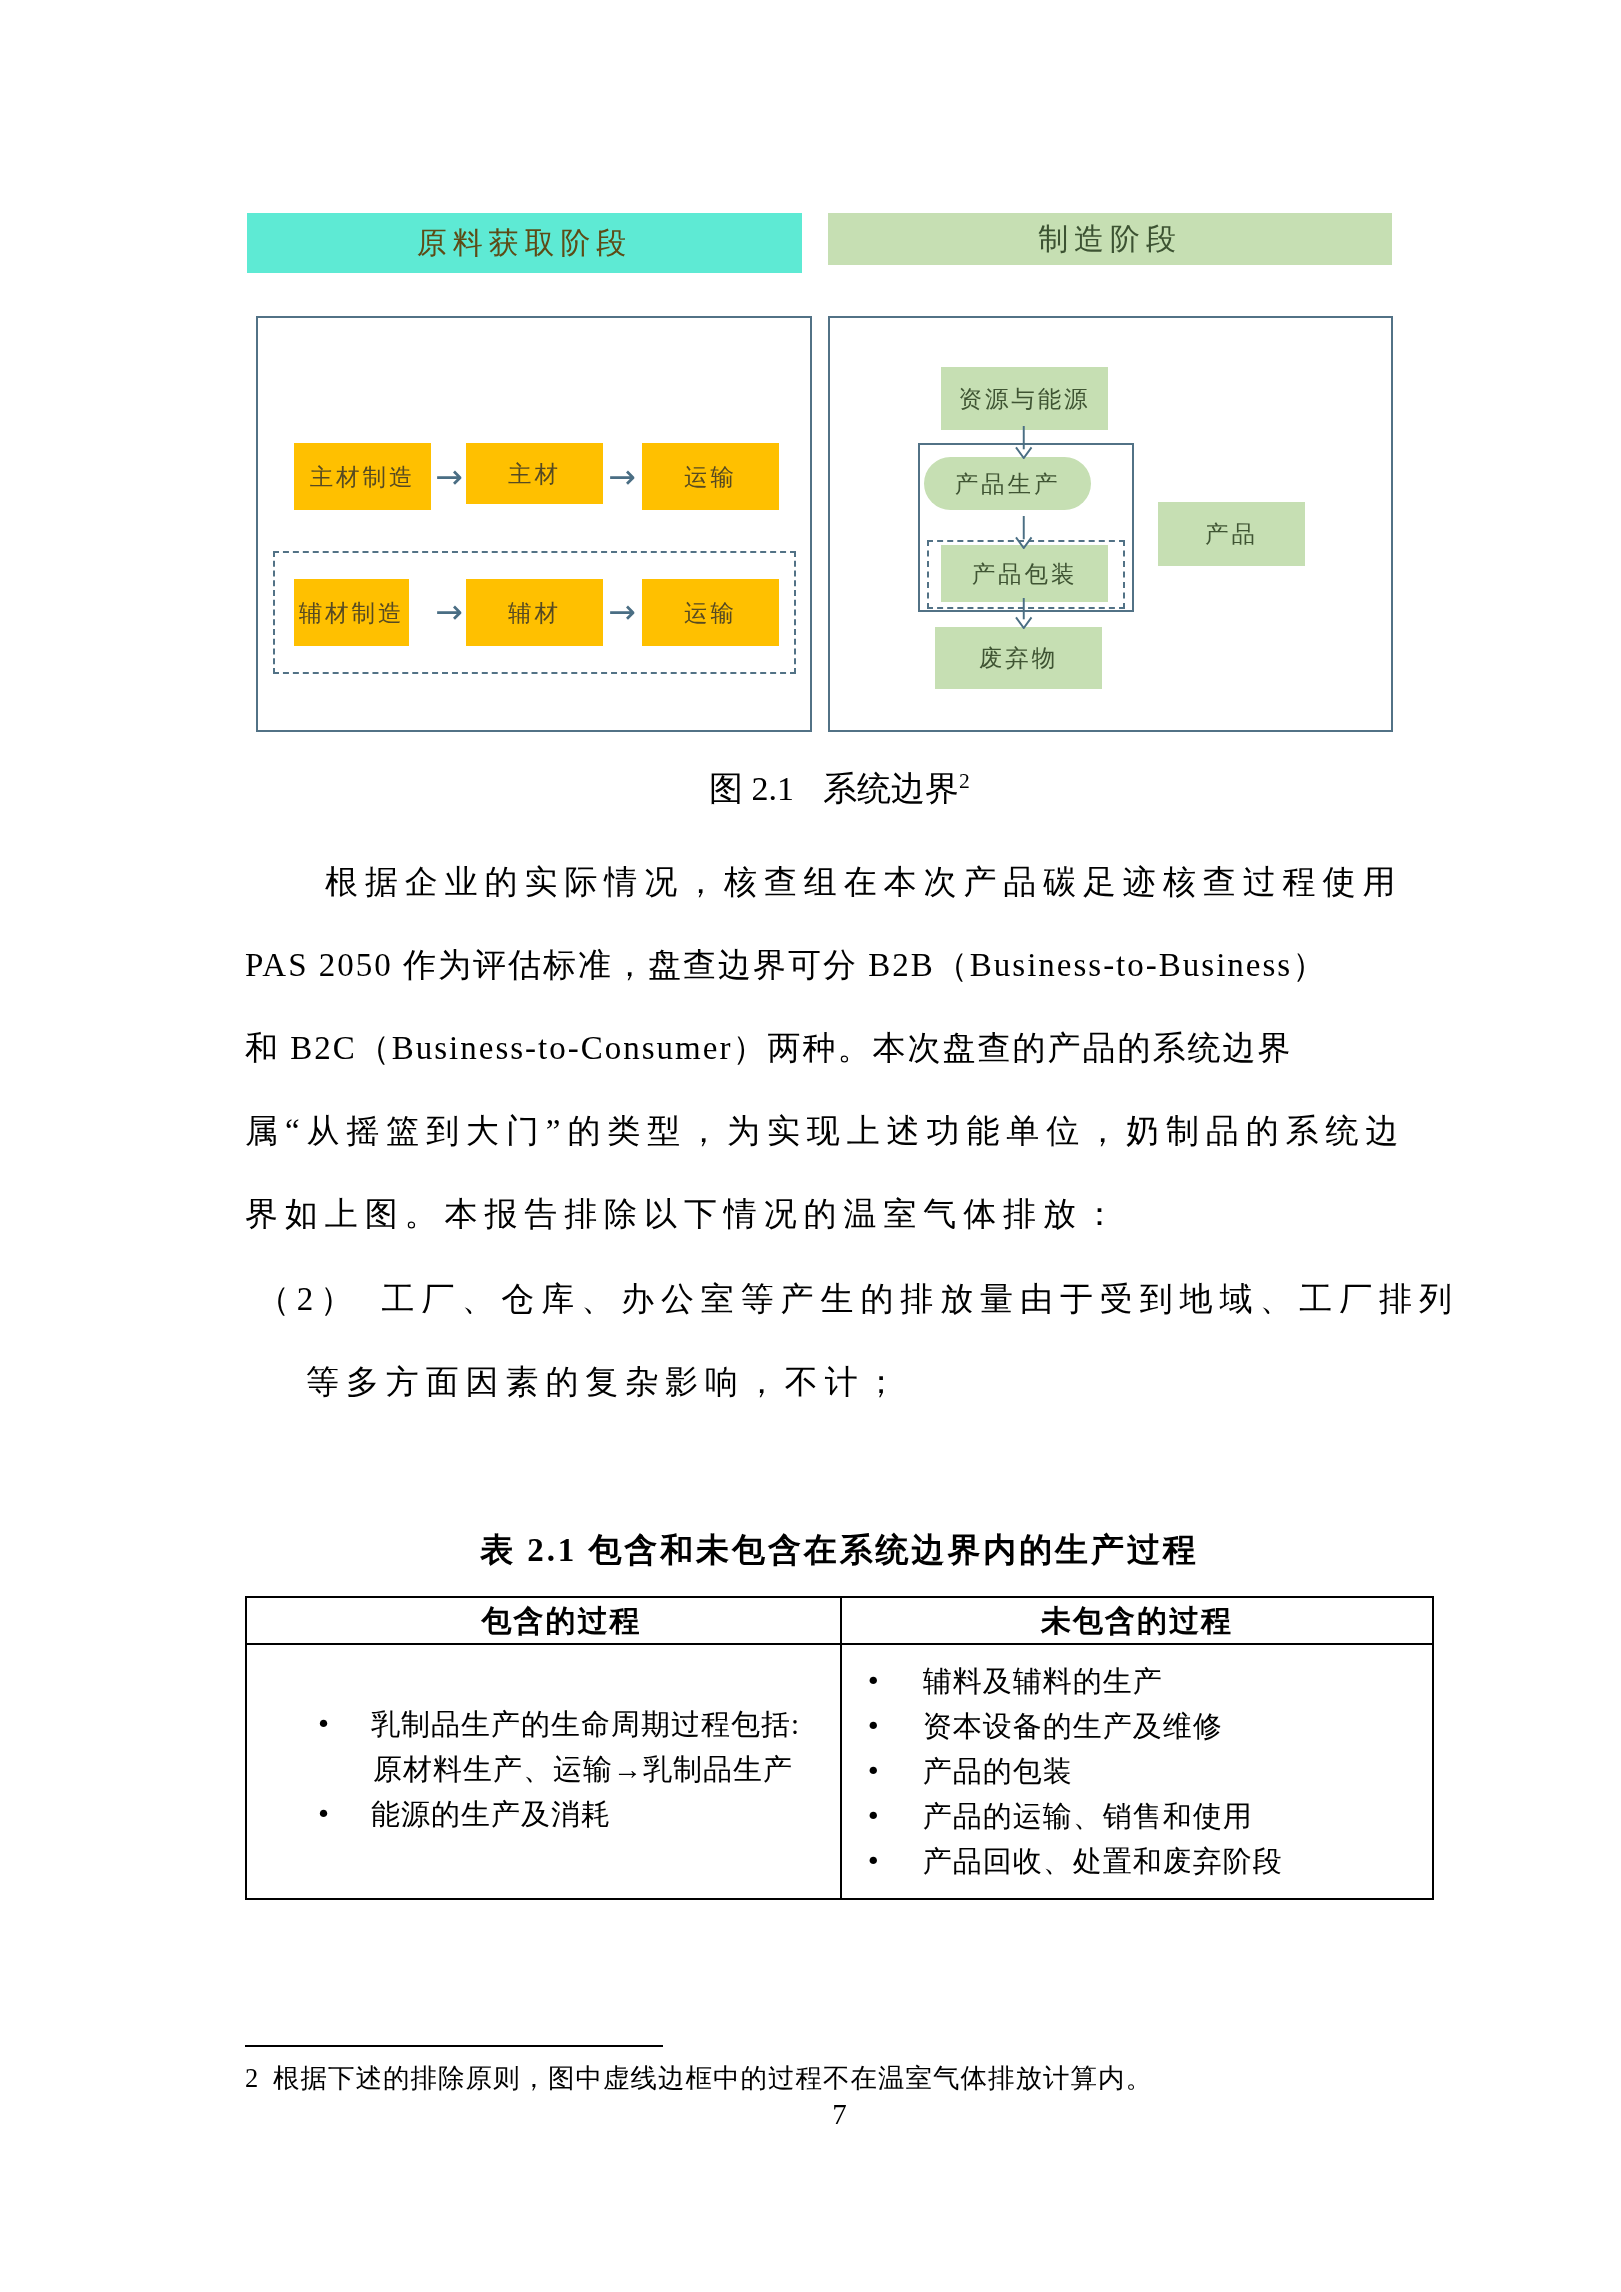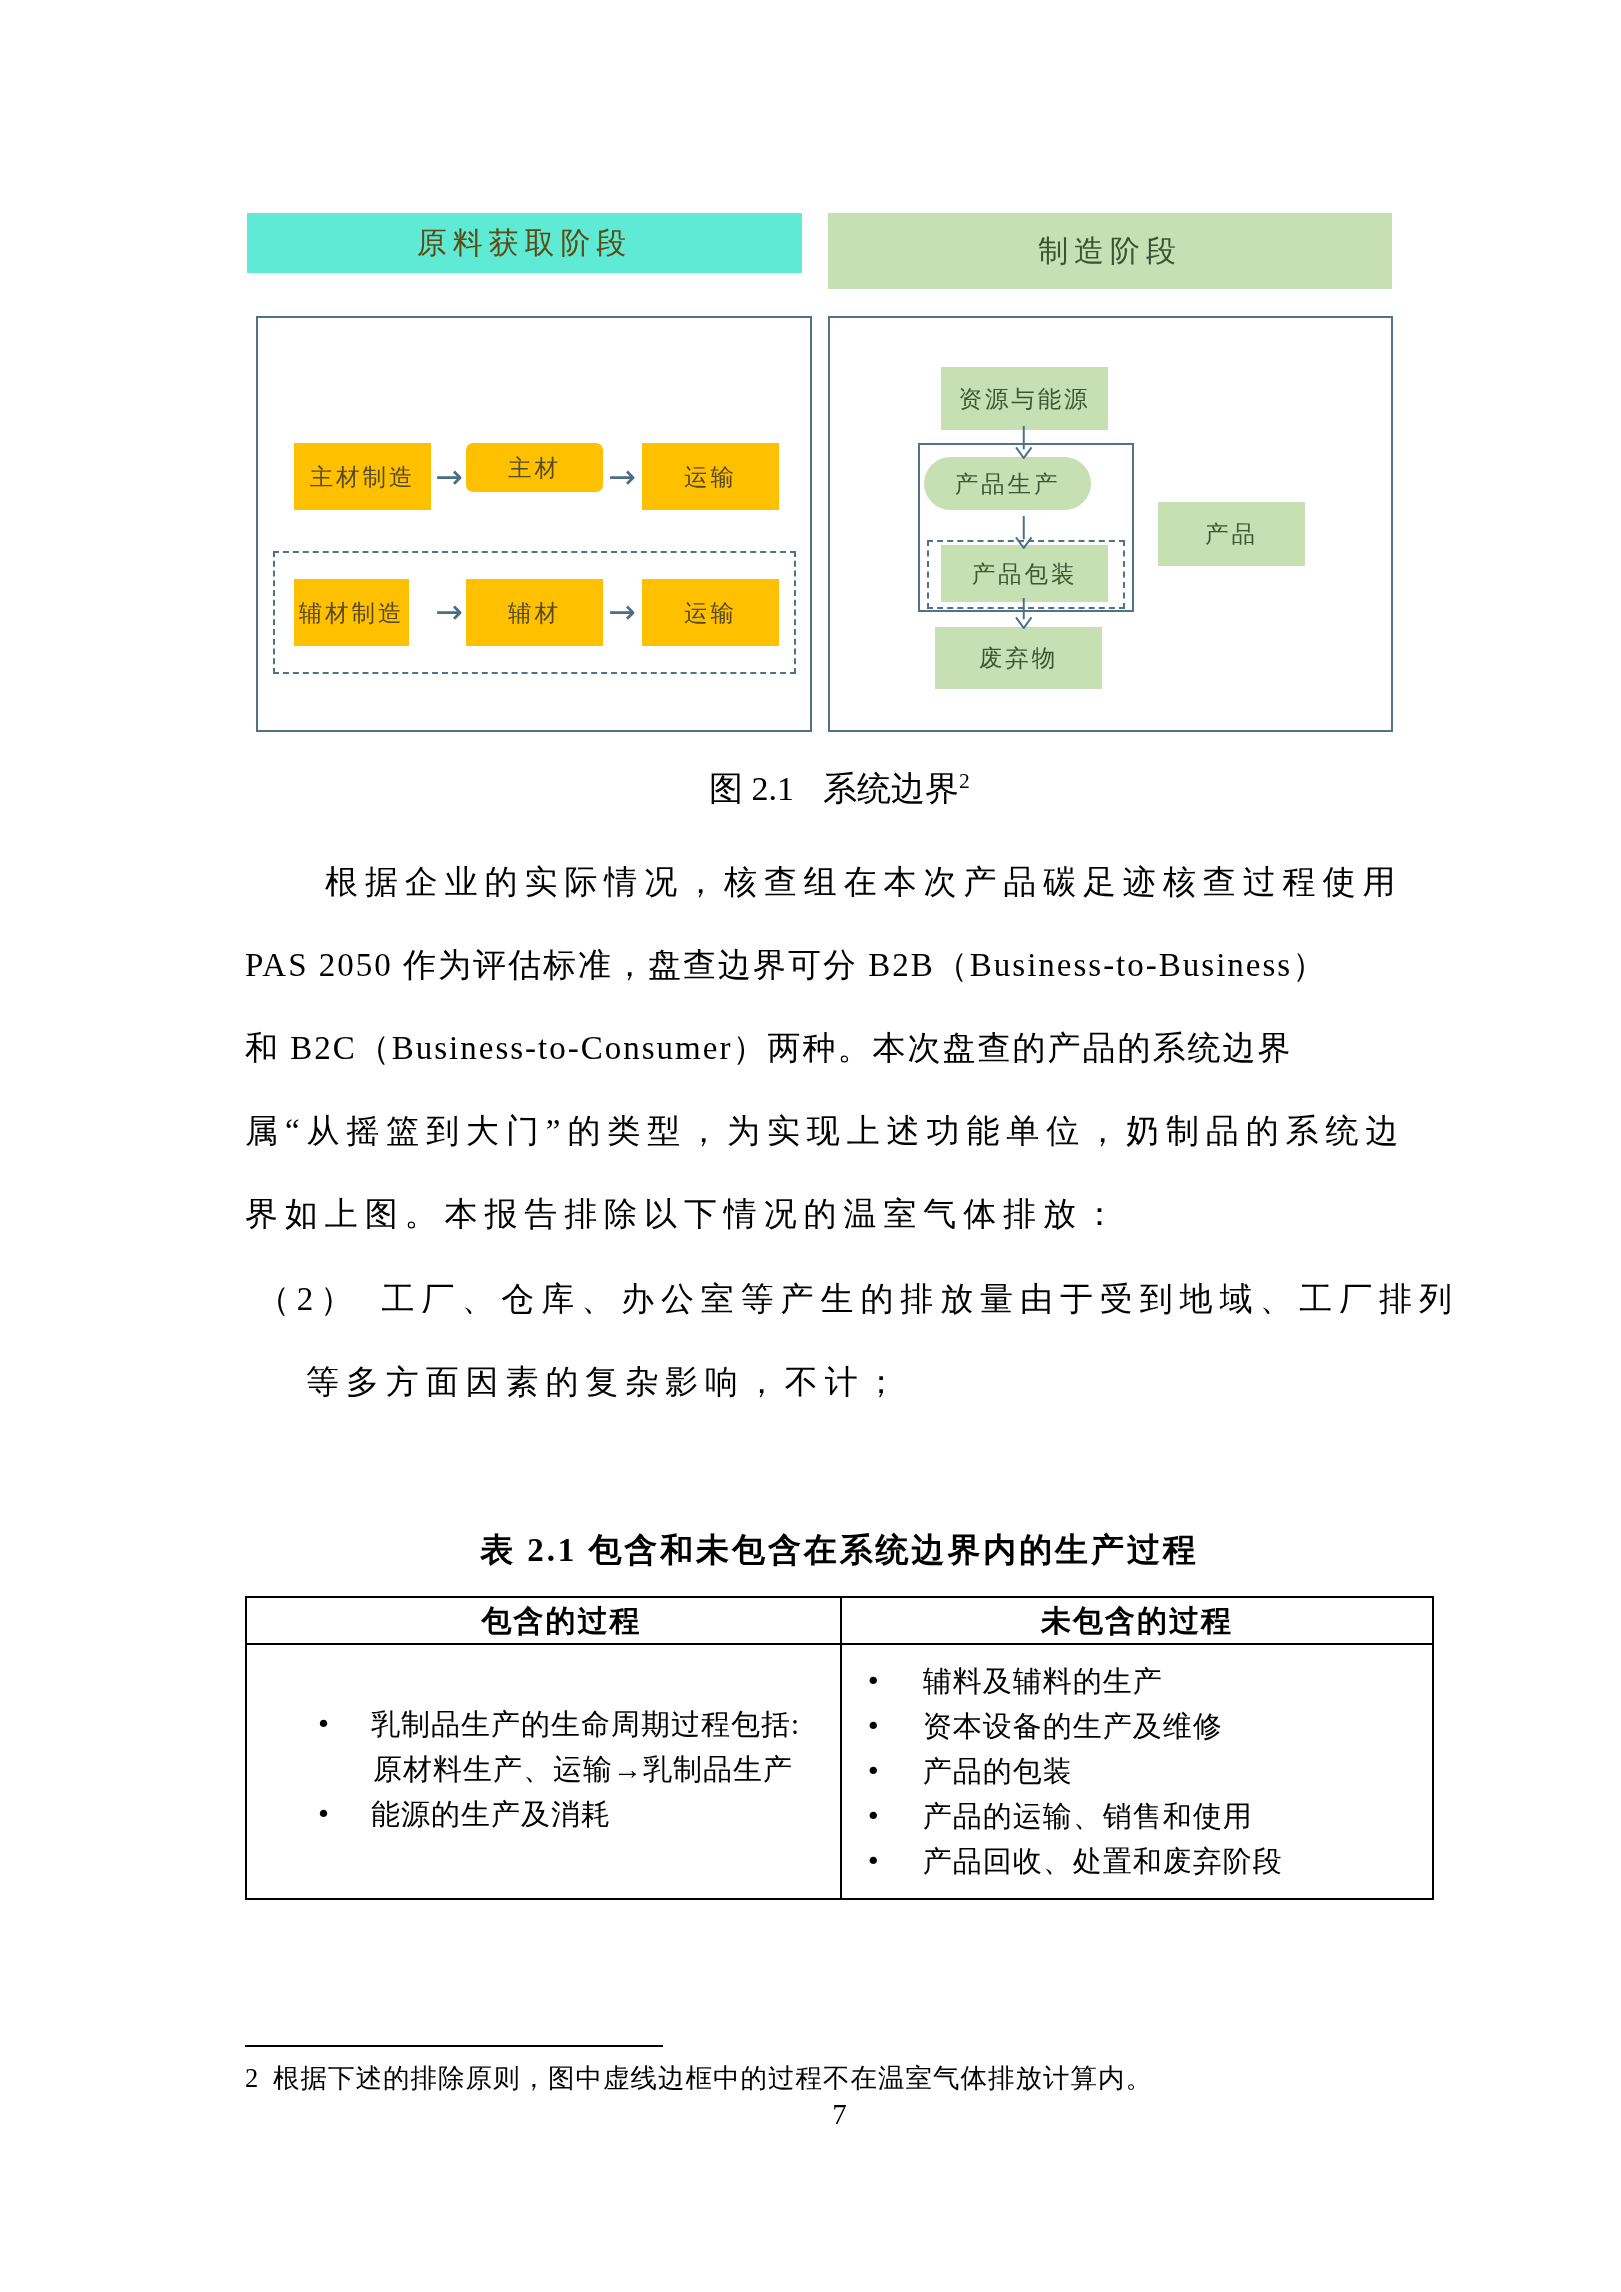--- a/index.html
+++ b/index.html
@@ -73,26 +73,26 @@
   .footnote { font-size:26.5px; letter-spacing:1px; }
   .footnote .fn-marker { margin-right:13.7px; }
   .page-num { text-align:center; font-size:29px; }
 </style>
 </head>
 <body>
 
 <div class="page">
 
   <div class="abs stage-hdr orange" style="left:247px;top:213px;width:555px;height:60px;">原料获取阶段</div>
-  <div class="abs stage-hdr green" style="left:828px;top:213px;width:564px;height:76px;">制造阶段</div>
+  <div class="abs stage-hdr green" style="left:828px;top:213px;width:564px;height:52px;">制造阶段</div>
 
   <div class="abs panel" style="left:248px;top:316px;width:556px;height:416px;margin-left:8px;">
     <div class="obox" style="left:36px;top:125px;width:137px;height:67px;">主材制造</div>
     <div class="harrow" style="left:173px;top:137px;width:36px;height:43px;">→</div>
-    <div class="obox" style="left:208px;top:125px;width:137px;height:49px;border-radius:7px;">主材</div>
+    <div class="obox" style="left:208px;top:125px;width:137px;height:61px;">主材</div>
     <div class="harrow" style="left:344px;top:137px;width:40px;height:43px;">→</div>
     <div class="obox" style="left:384px;top:125px;width:137px;height:67px;">运输</div>
 
     <div class="dashrect" style="left:14.7px;top:233px;width:523px;height:123px;"></div>
 
     <div class="obox" style="left:36px;top:261px;width:115px;height:67px;">辅材制造</div>
     <div class="harrow" style="left:173px;top:272px;width:36px;height:43px;">→</div>
     <div class="obox" style="left:208px;top:261px;width:137px;height:67px;">辅材</div>
     <div class="harrow" style="left:344px;top:272px;width:40px;height:43px;">→</div>
     <div class="obox" style="left:384px;top:261px;width:137px;height:67px;">运输</div>

